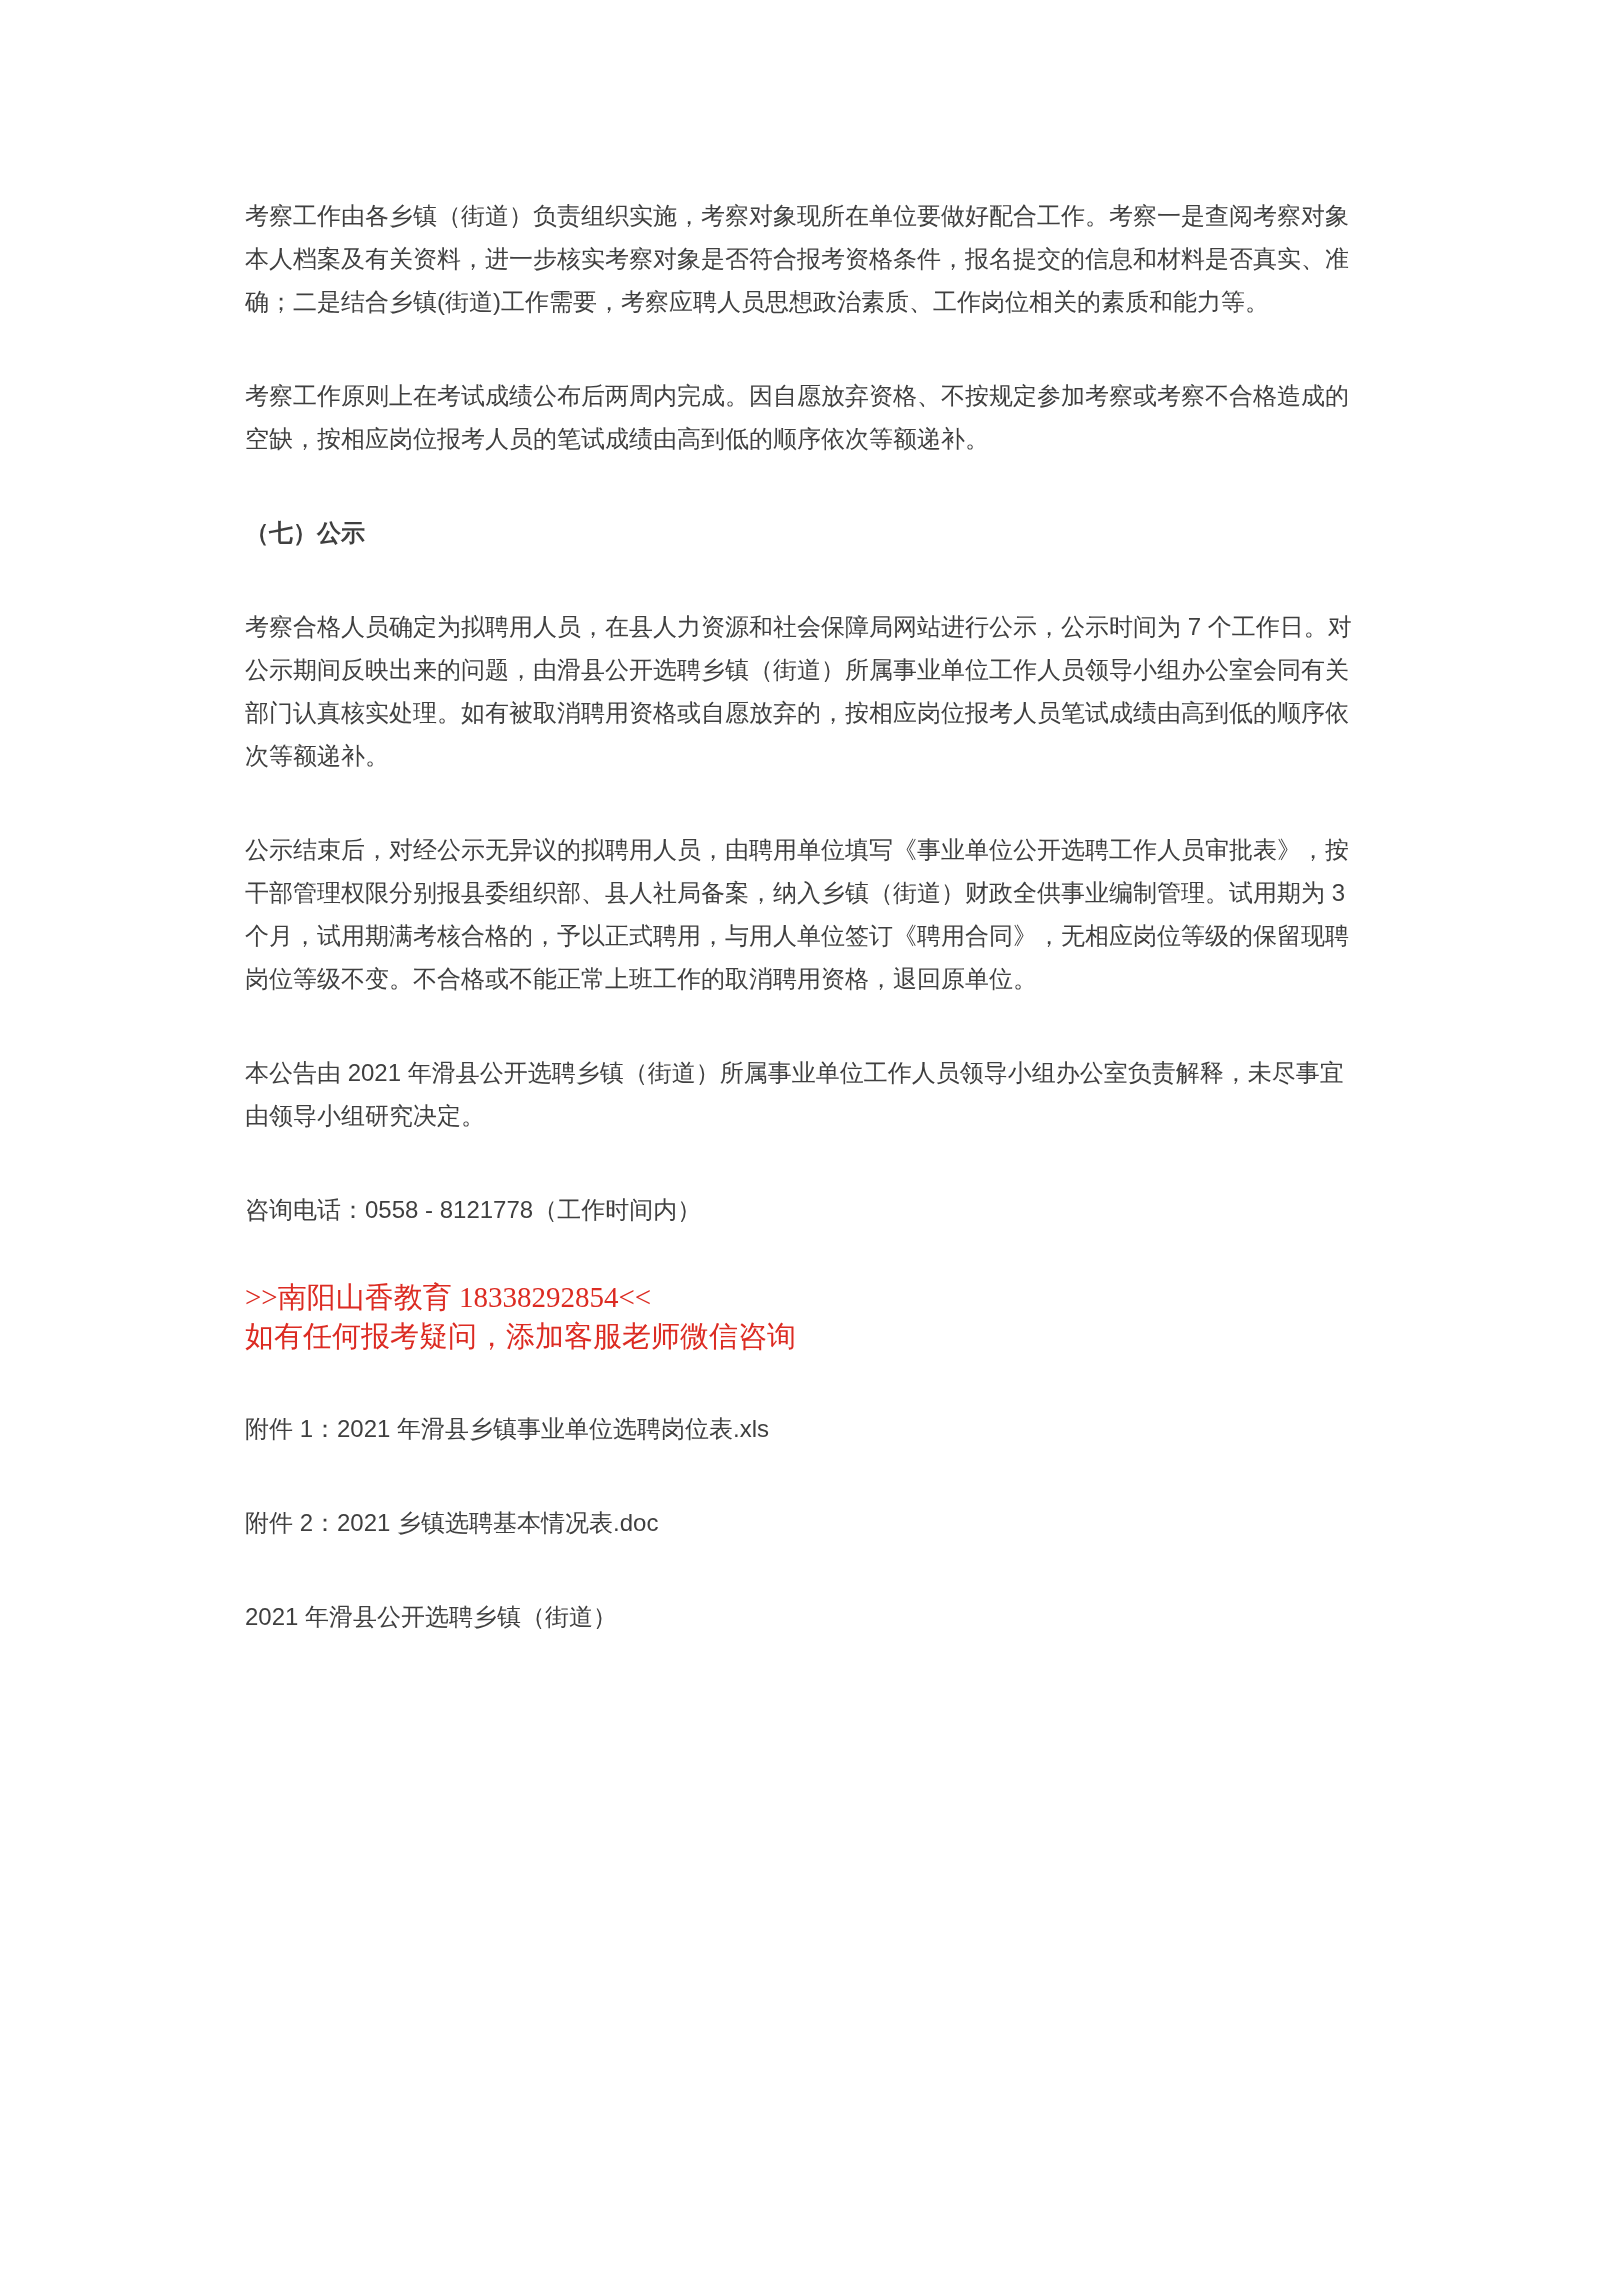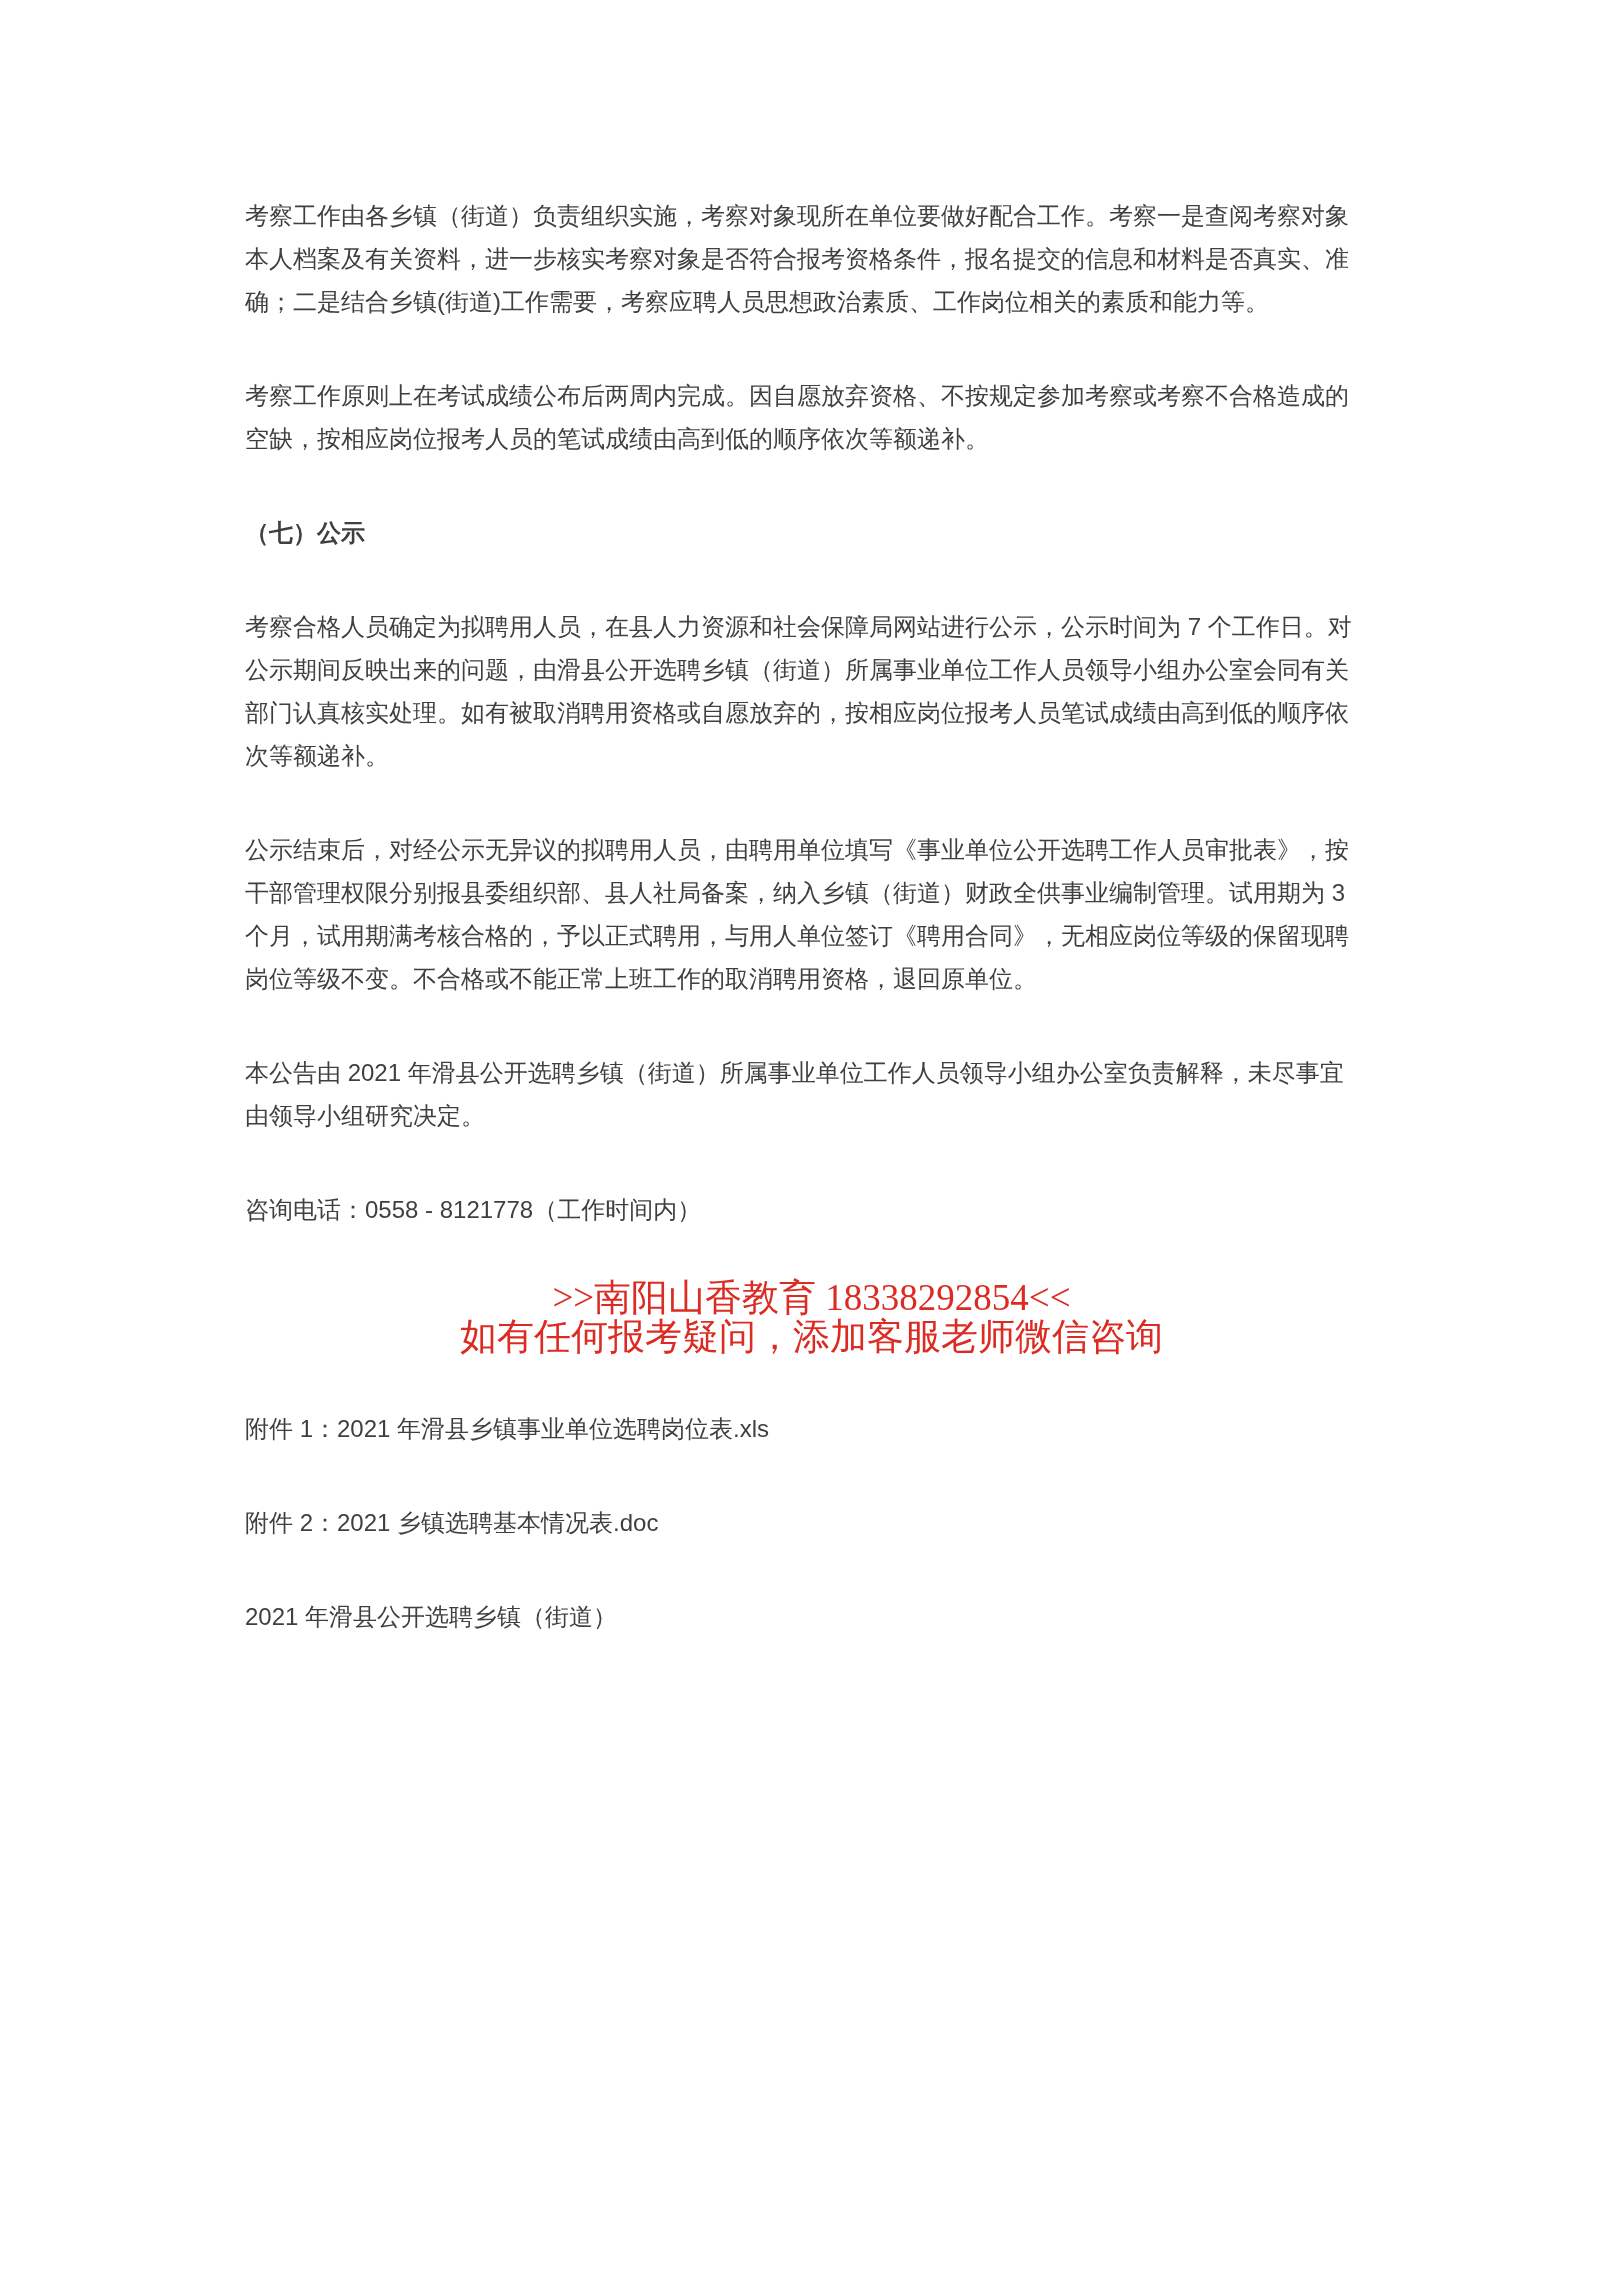--- a/index.html
+++ b/index.html
@@ -26,24 +26,24 @@
     margin: 51px 0 0 0;
     white-space: pre-line; 
     text-align: left;
   }
   .para:first-child { margin-top: 0; }
   .section-heading {
     font-weight: bold;
   }
   .promo-block {
     margin: 47px 0 16px 0;
-    text-align: center;
+    text-align: left;
     color: var(--promo-color, #dc2b22);
     font-family: "Liberation Serif", "DejaVu Serif", serif;
-    font-size: 37px;
+    font-size: 29px;
     line-height: 39px;
   }
   .promo-line { white-space: pre-line; }
 </style>
 </head>
 <body>
 
 <div class="page">
   <div class="doc">
 

